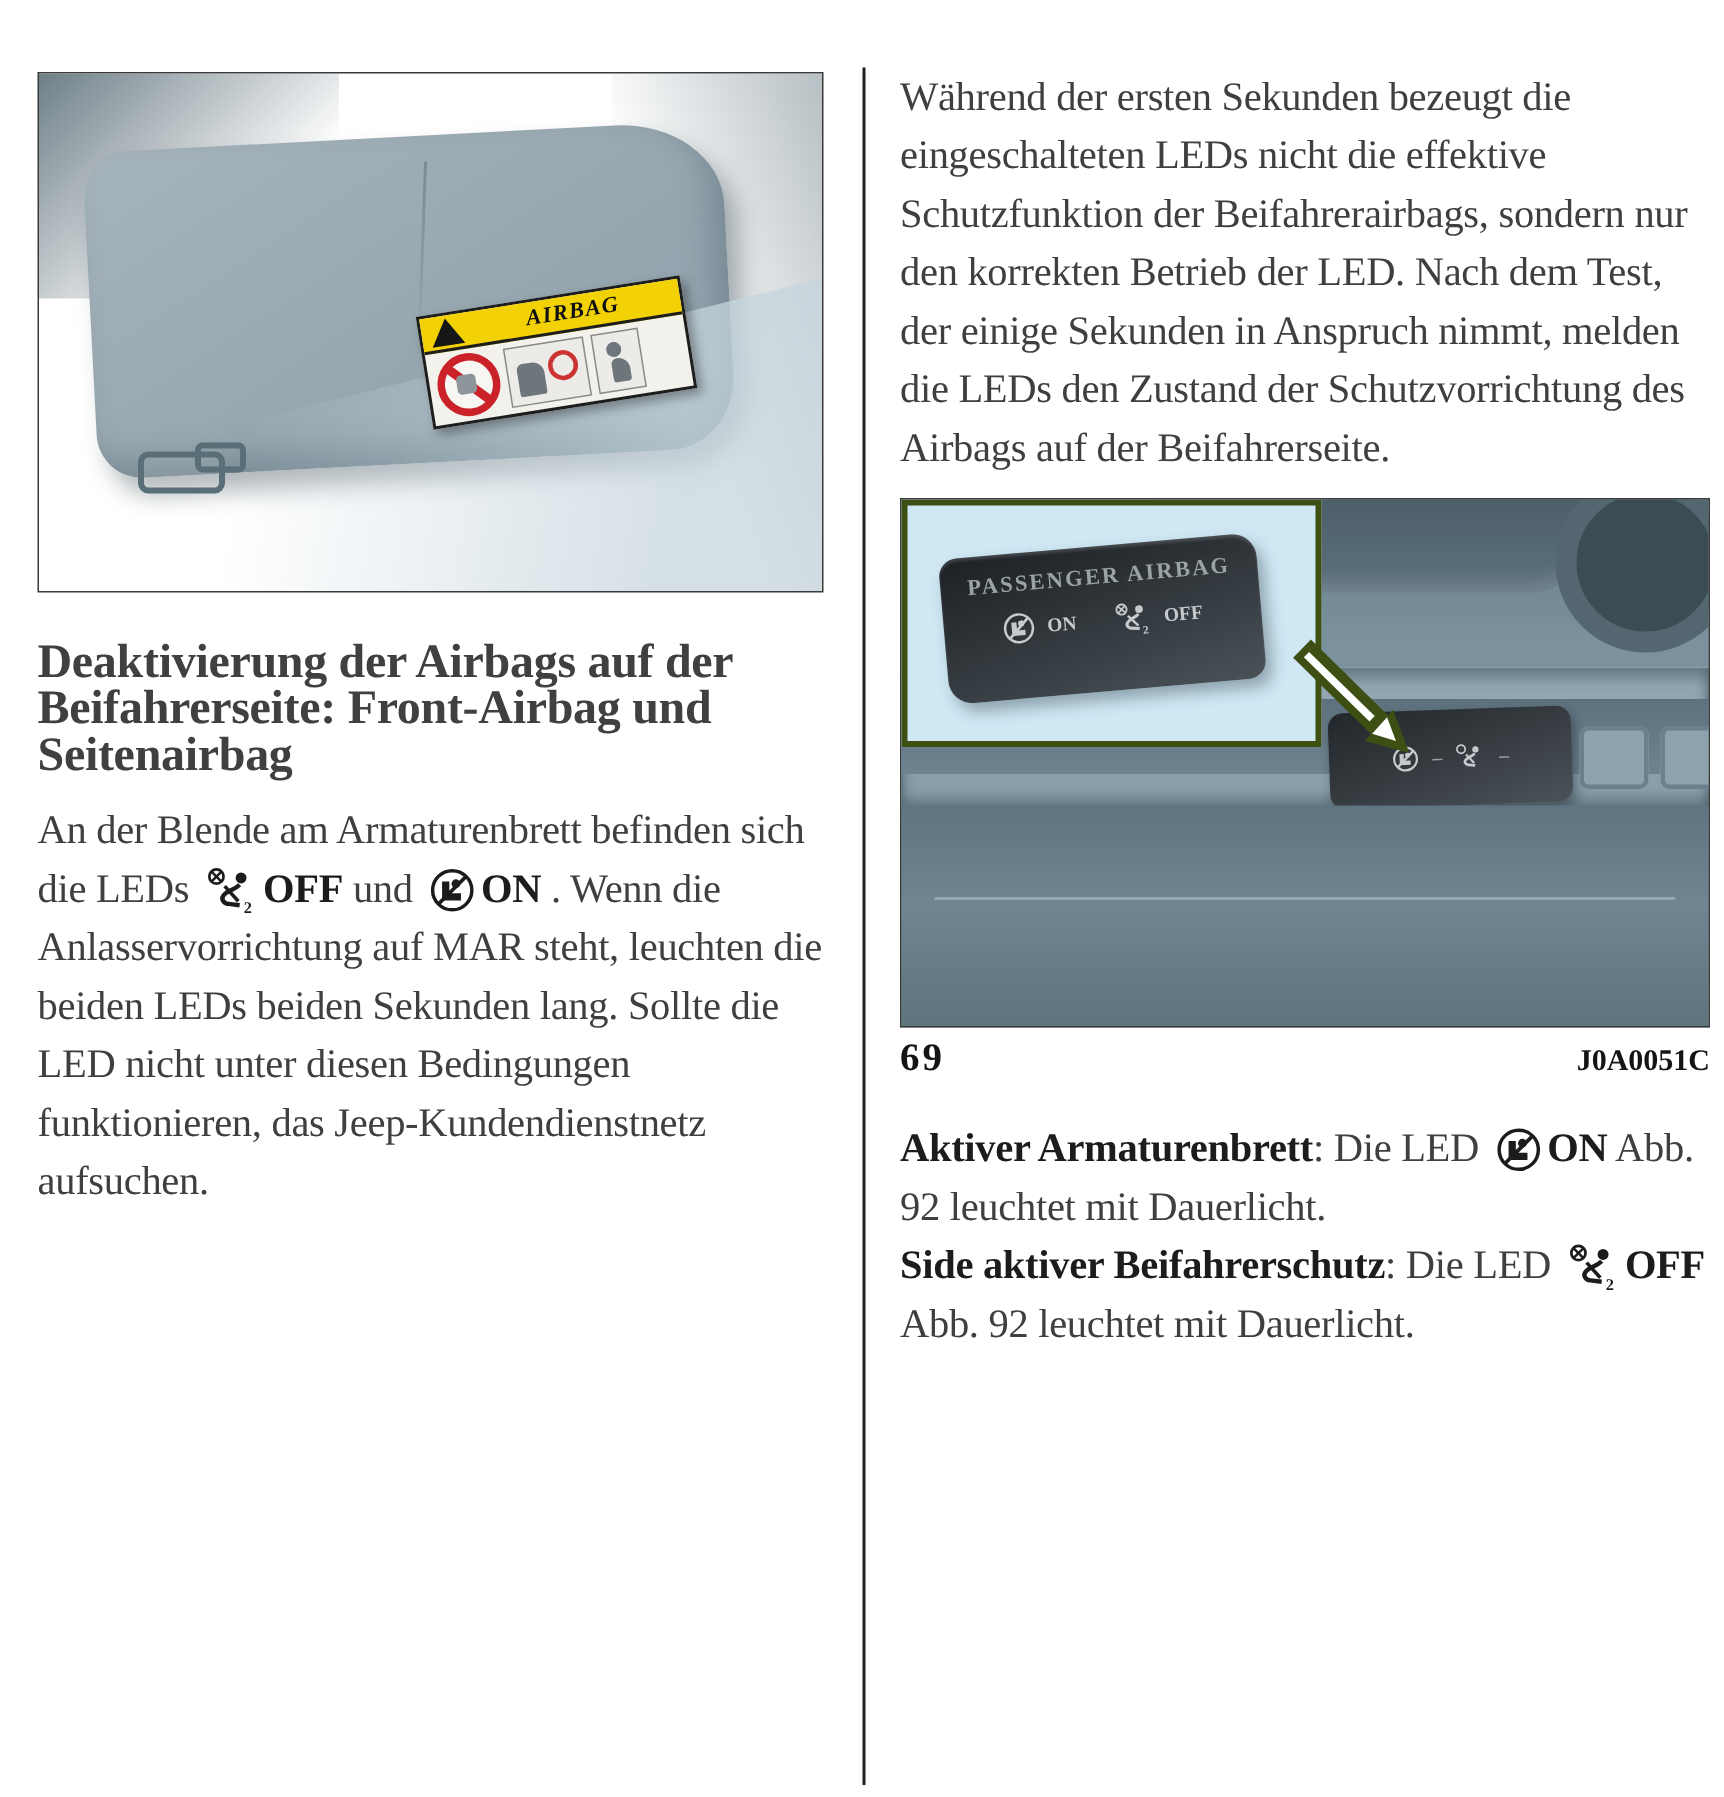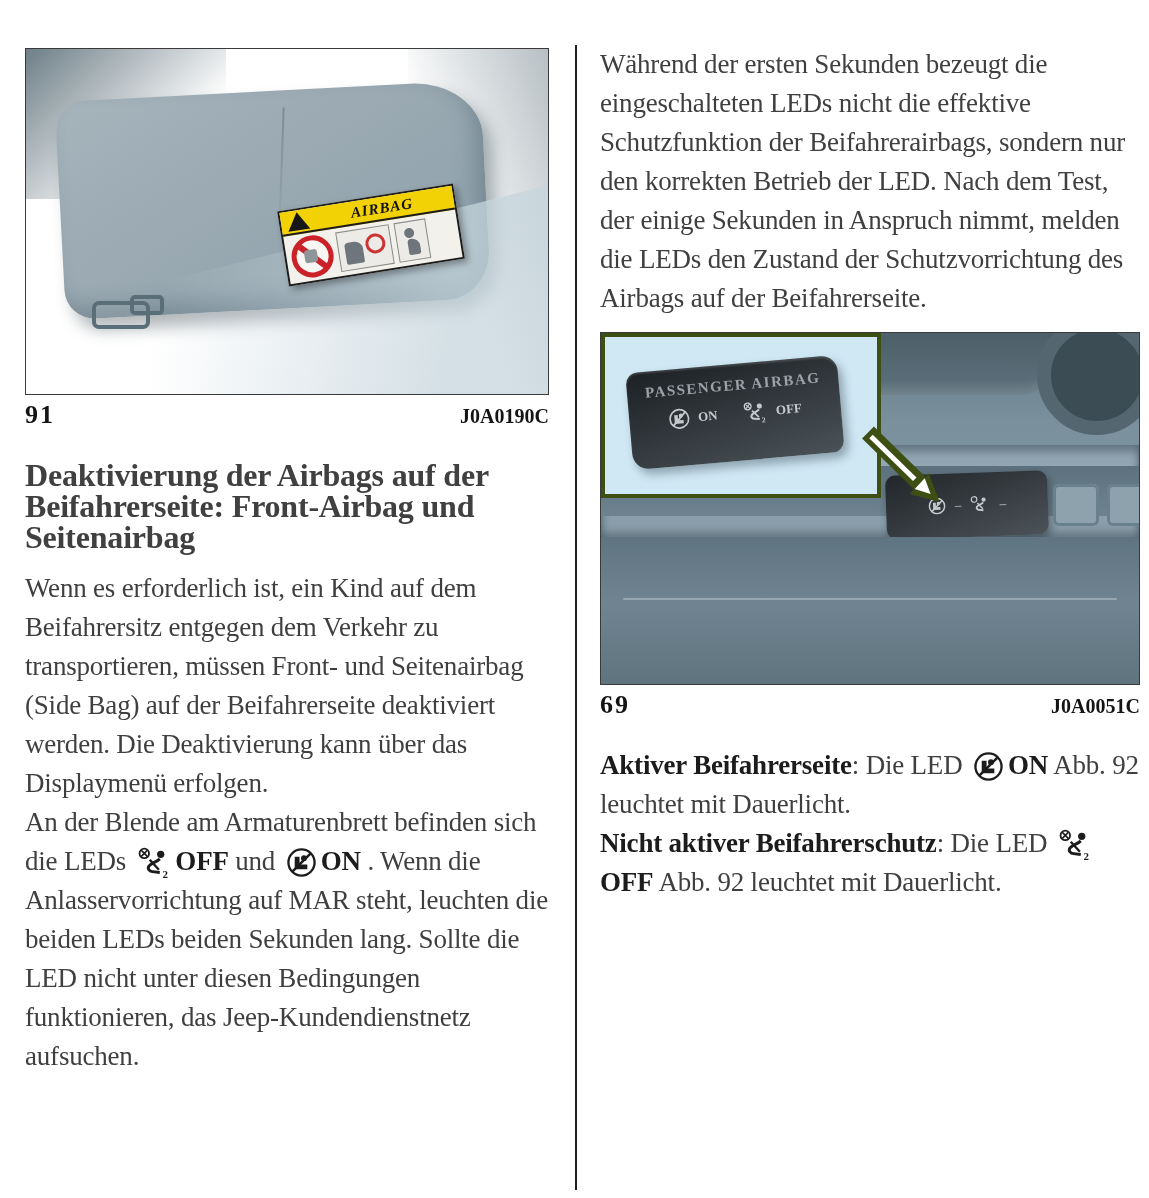--- a/index.html
+++ b/index.html
@@ -131,29 +131,24 @@
               <span class="seat"></span>
                 <span class="bag"></span>
             </span>
             <span class="picto p2">
               <span class="dot"></span>
                 <span class="seat" style="left:10px;width:12px;height:16px;"></span>
             </span>
           </div>
         </div>
       </div>
-      <div class="caption">
-        <span class="fignum">91</span>
-        <span class="figcode">J0A0190C</span>
-      </div>
     </figure>
 
     <h2 class="heading">Deaktivierung der Airbags auf der Beifahrerseite: Front-Airbag und Seitenairbag</h2>
 
-    <p class="body">Wenn es erforderlich ist, ein Kind auf dem Beifahrersitz entgegen dem Verkehr zu transportieren, müssen Front- und Seitenairbag (Side Bag) auf der Beifahrerseite deaktiviert werden. Die Deaktivierung kann über das Displaymenü erfolgen.</p>
 
     <p class="body"><span>An der Blende am Armaturenbrett befinden sich die LEDs </span><span class="inline-icon"><svg viewBox="0 0 38 34">
             <circle class="icon-stroke" cx="8" cy="7" r="5.2" stroke-width="2"></circle>
             <line class="icon-stroke" x1="4.5" y1="3.5" x2="11.5" y2="10.5" stroke-width="1.8"></line>
             <line class="icon-stroke" x1="11.5" y1="3.5" x2="4.5" y2="10.5" stroke-width="1.8"></line>
             <circle cx="26" cy="8" r="4" fill="currentColor"></circle>
             <path class="icon-stroke" d="M25 13 C21 17 16 17 13 21 C11 24 14 27 17 27 L25 28" stroke-width="3.2"></path>
             <path class="icon-stroke" d="M14 14 L24 25" stroke-width="2.6"></path>
             <text x="28" y="34" font-size="12" font-weight="bold" fill="currentColor">2</text>
           </svg></span><b class="b">OFF</b><span> und </span><span class="inline-icon"><svg viewBox="0 0 32 32">
@@ -237,26 +232,26 @@
           <line x1="271" y1="104" x2="315" y2="147" stroke="#ffffff" stroke-width="5"></line>
           <polygon points="331,162 315,157 325,146" fill="#ffffff"></polygon>
         </svg>
       </div>
       <div class="caption">
         <span class="fignum">69</span>
         <span class="figcode">J0A0051C</span>
       </div>
     </figure>
 
-    <p class="body" style="margin-top:26px;"><b class="b">Aktiver Beifahrerseite</b><span>: Die LED </span><span class="inline-icon"><svg viewBox="0 0 32 32">
+    <p class="body" style="margin-top:26px;"><b class="b">Aktiver Armaturenbrett</b><span>: Die LED </span><span class="inline-icon"><svg viewBox="0 0 32 32">
             <circle class="icon-stroke" cx="16" cy="16" r="13.5" stroke-width="2.4"></circle>
             <circle cx="18.5" cy="11.5" r="3" fill="currentColor"></circle>
             <path d="M9 10 L9 23 L22 23 L22 18 L14 18 L14 10 Z" fill="currentColor"></path>
             <line class="icon-stroke" x1="6" y1="26" x2="26" y2="6" stroke-width="2.6"></line>
-          </svg></span><b class="b">ON</b><span> Abb. 92 leuchtet mit Dauerlicht.</span><br><b class="b">Nicht aktiver Beifahrerschutz</b><span>: Die LED </span><span class="inline-icon"><svg viewBox="0 0 38 34">
+          </svg></span><b class="b">ON</b><span> Abb. 92 leuchtet mit Dauerlicht.</span><br><b class="b">Side aktiver Beifahrerschutz</b><span>: Die LED </span><span class="inline-icon"><svg viewBox="0 0 38 34">
             <circle class="icon-stroke" cx="8" cy="7" r="5.2" stroke-width="2"></circle>
             <line class="icon-stroke" x1="4.5" y1="3.5" x2="11.5" y2="10.5" stroke-width="1.8"></line>
             <line class="icon-stroke" x1="11.5" y1="3.5" x2="4.5" y2="10.5" stroke-width="1.8"></line>
             <circle cx="26" cy="8" r="4" fill="currentColor"></circle>
             <path class="icon-stroke" d="M25 13 C21 17 16 17 13 21 C11 24 14 27 17 27 L25 28" stroke-width="3.2"></path>
             <path class="icon-stroke" d="M14 14 L24 25" stroke-width="2.6"></path>
             <text x="28" y="34" font-size="12" font-weight="bold" fill="currentColor">2</text>
           </svg></span><b class="b">OFF</b><span> Abb. 92 leuchtet mit Dauerlicht.</span></p>
 
 

